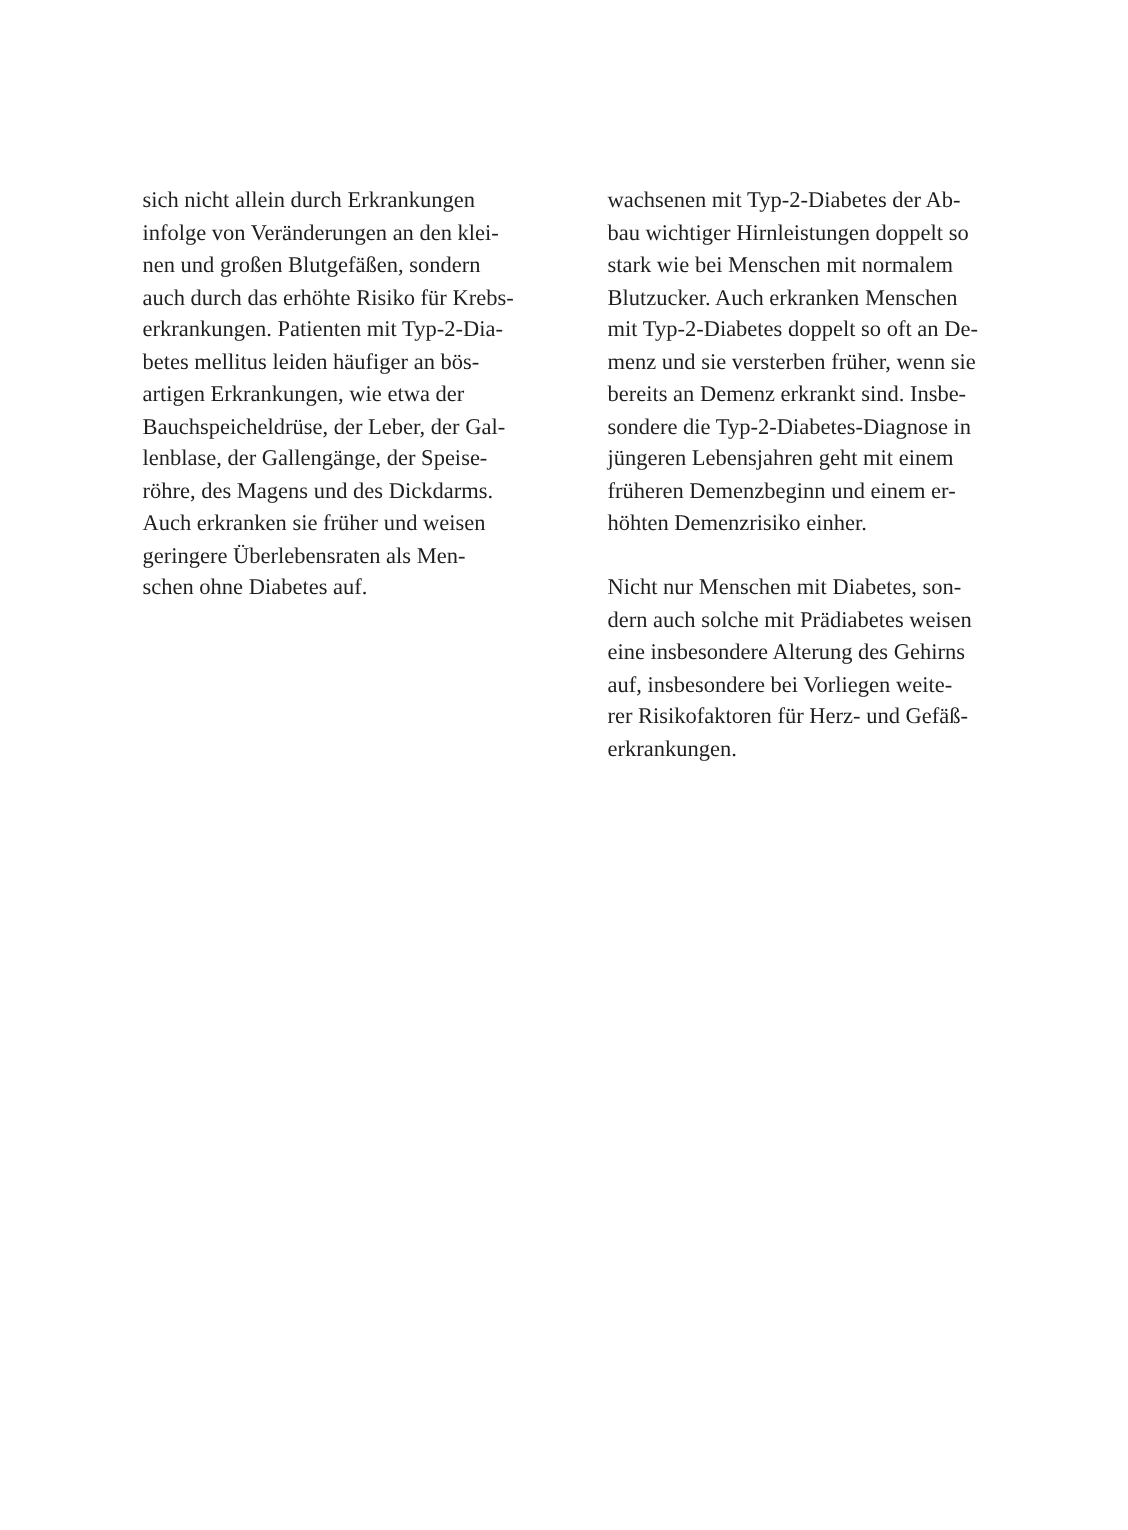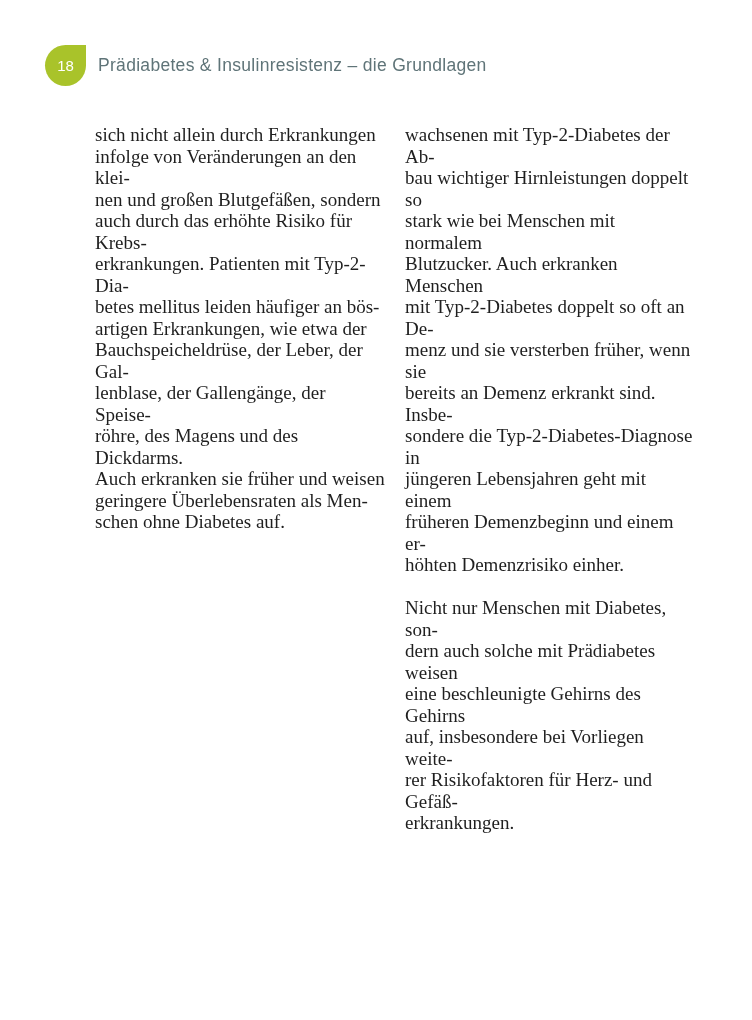--- a/index.html
+++ b/index.html
@@ -56,21 +56,21 @@
     width: 600px;
     display: flex;
     gap: 20px;
   }
   .column {
     width: 290px;
     flex: 0 0 auto;
   }
   .para {
     font-family: "Liberation Serif", "DejaVu Serif", serif;
-    font-size: 19px;
+    font-size: 15px;
     line-height: 21.5px;
     color: #1f1f1f;
     white-space: pre-line;
     margin: 0;
   }
   .para + .para {
     margin-top: 21.5px;
   }
 
   
@@ -85,26 +85,20 @@
     font-size: 12.5px;
     color: #3b3b3b;
     letter-spacing: 0.1px;
   }
 </style>
 </head>
 <body>
 
 <div class="page">
 
-  <div class="header">
-    <div class="badge">
-      <span>18</span>
-    </div>
-    <div class="chapter-title">Prädiabetes &amp; Insulinresistenz – die Grundlagen</div>
-  </div>
 
   <div class="columns">
     <div class="column">
       <p class="para">sich nicht allein durch Erkrankungen
 infolge von Veränderungen an den klei-
 nen und großen Blutgefäßen, sondern
 auch durch das erhöhte Risiko für Krebs-
 erkrankungen. Patienten mit Typ-2-Dia-
 betes mellitus leiden häufiger an bös-
 artigen Erkrankungen, wie etwa der
@@ -122,21 +116,21 @@
 Blutzucker. Auch erkranken Menschen
 mit Typ-2-Diabetes doppelt so oft an De-
 menz und sie versterben früher, wenn sie
 bereits an Demenz erkrankt sind. Insbe-
 sondere die Typ-2-Diabetes-Diagnose in
 jüngeren Lebensjahren geht mit einem
 früheren Demenzbeginn und einem er-
 höhten Demenzrisiko einher.</p>
       <p class="para">Nicht nur Menschen mit Diabetes, son-
 dern auch solche mit Prädiabetes weisen
-eine beschleunigte Gehirns des Gehirns
+eine insbesondere Alterung des Gehirns
 auf, insbesondere bei Vorliegen weite-
 rer Risikofaktoren für Herz- und Gefäß-
 erkrankungen.</p>
     </div>
   </div>
 
 
 </div>
 
 </body></html>

